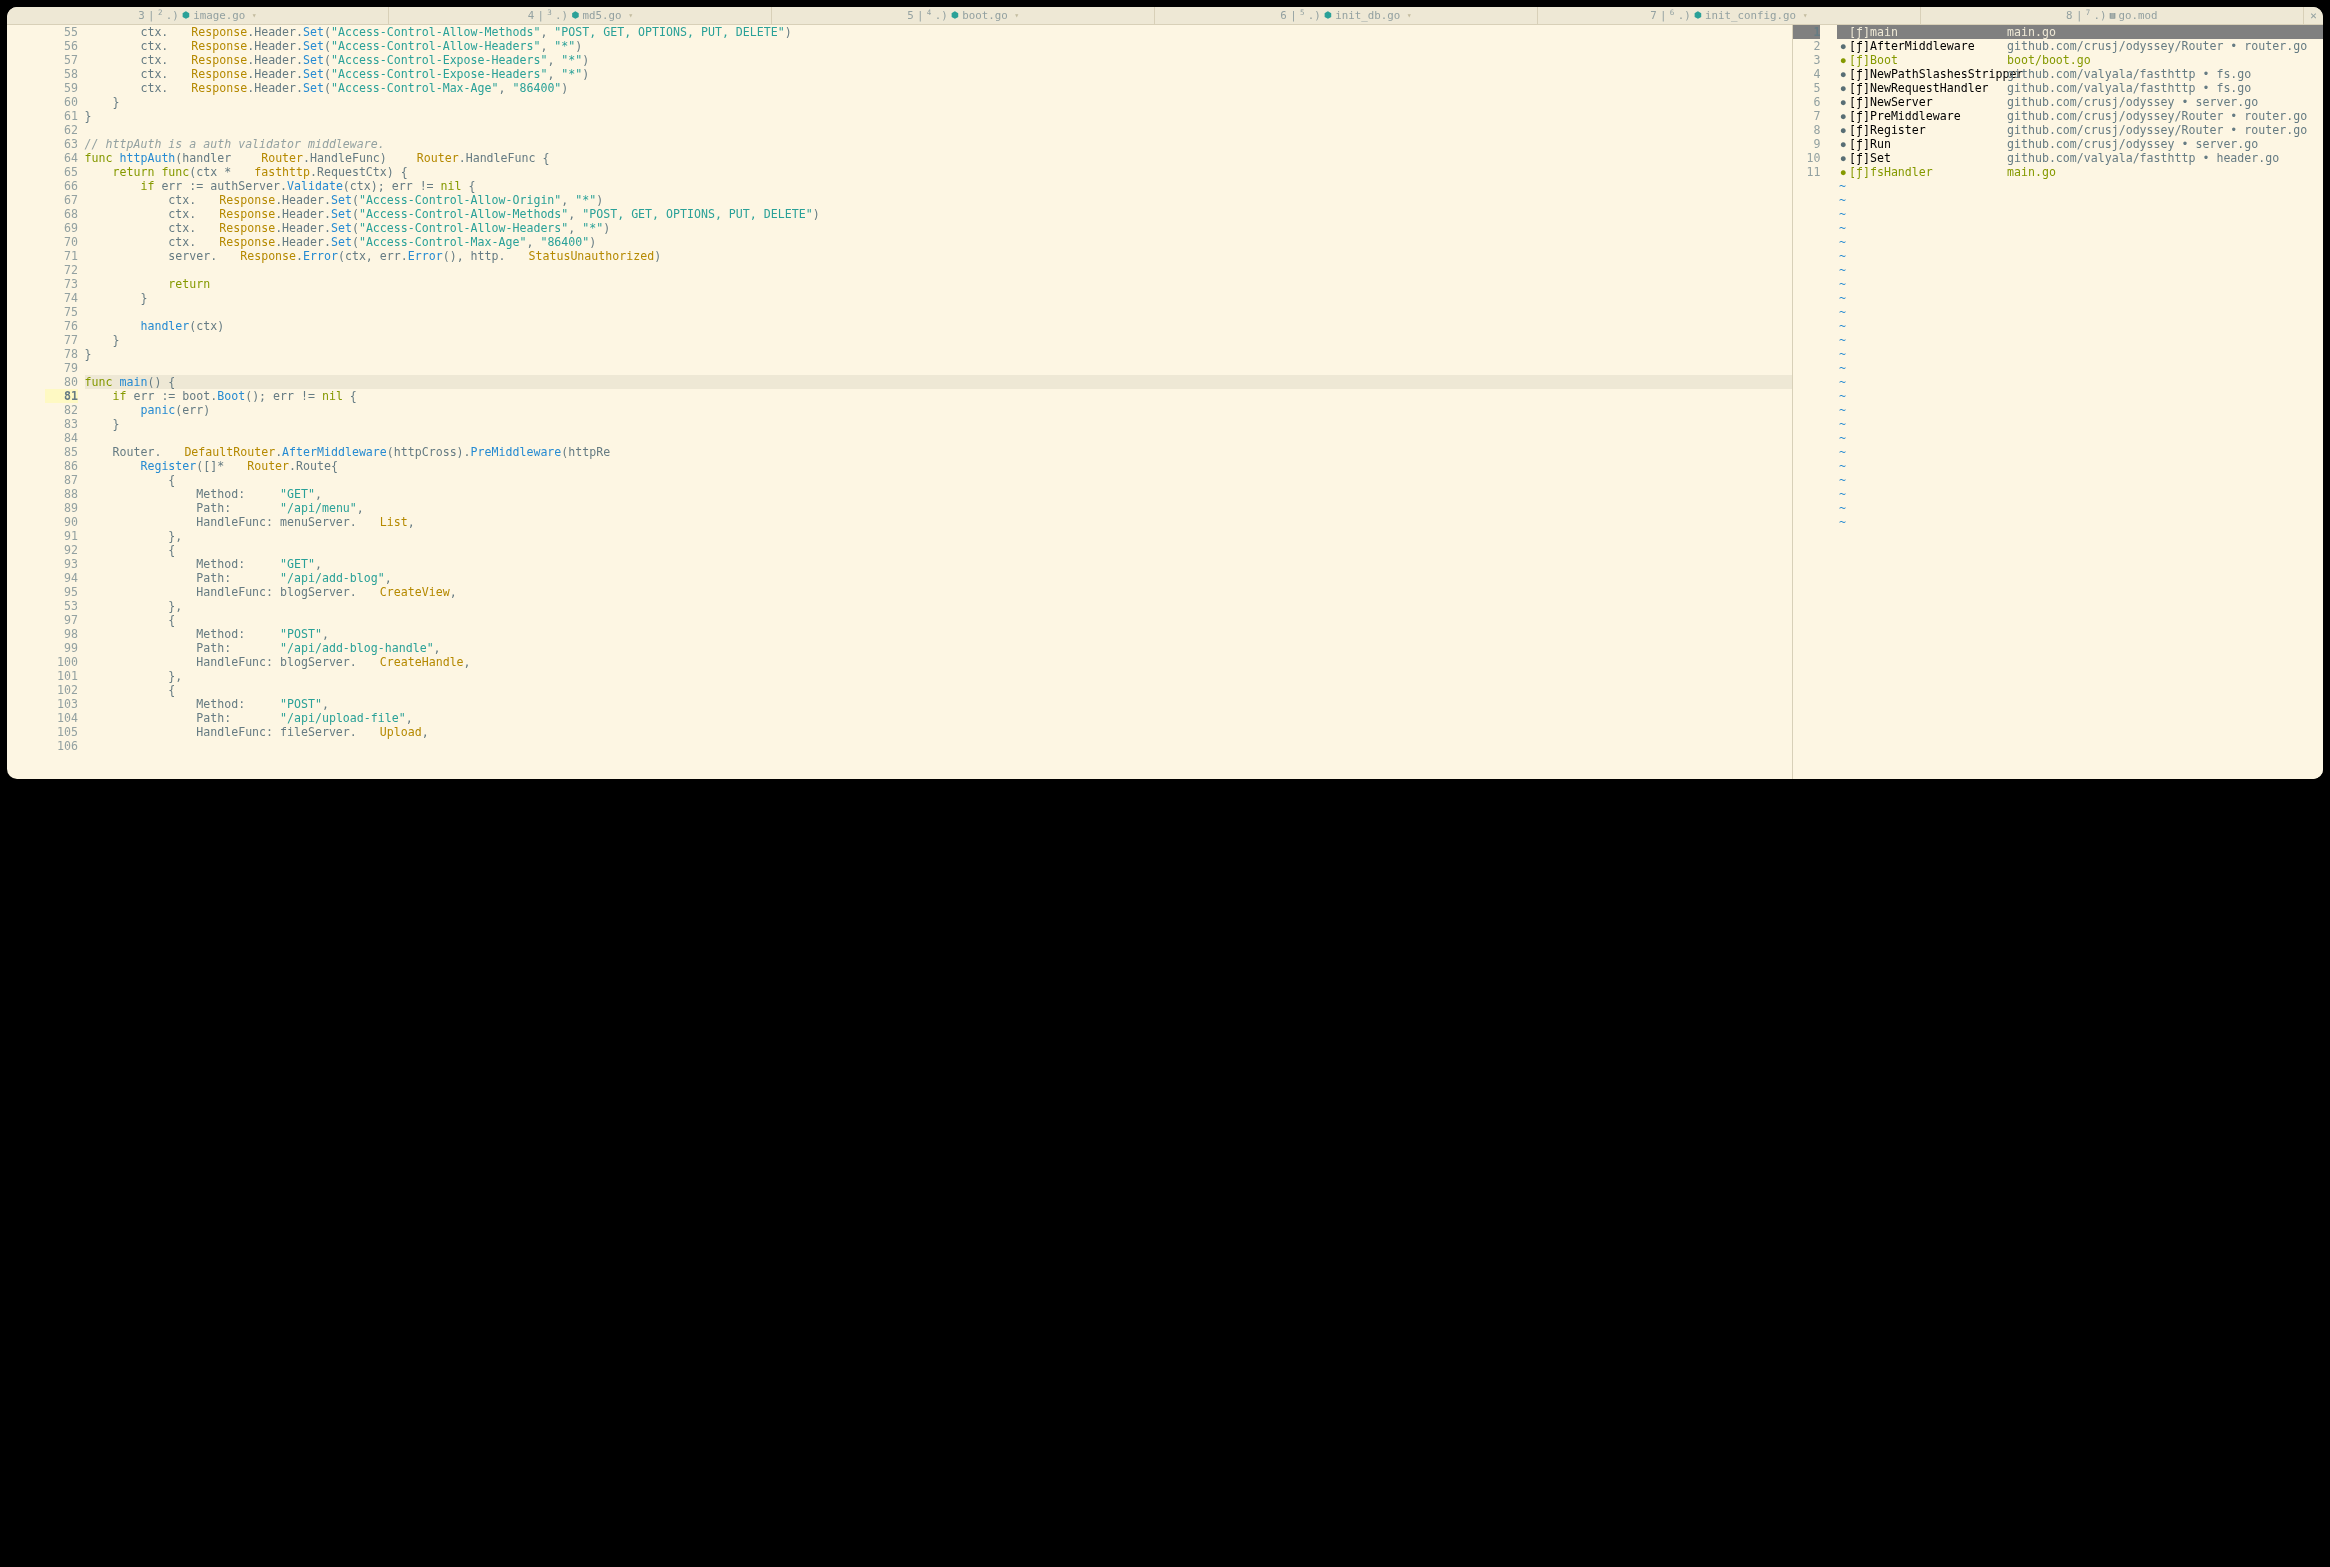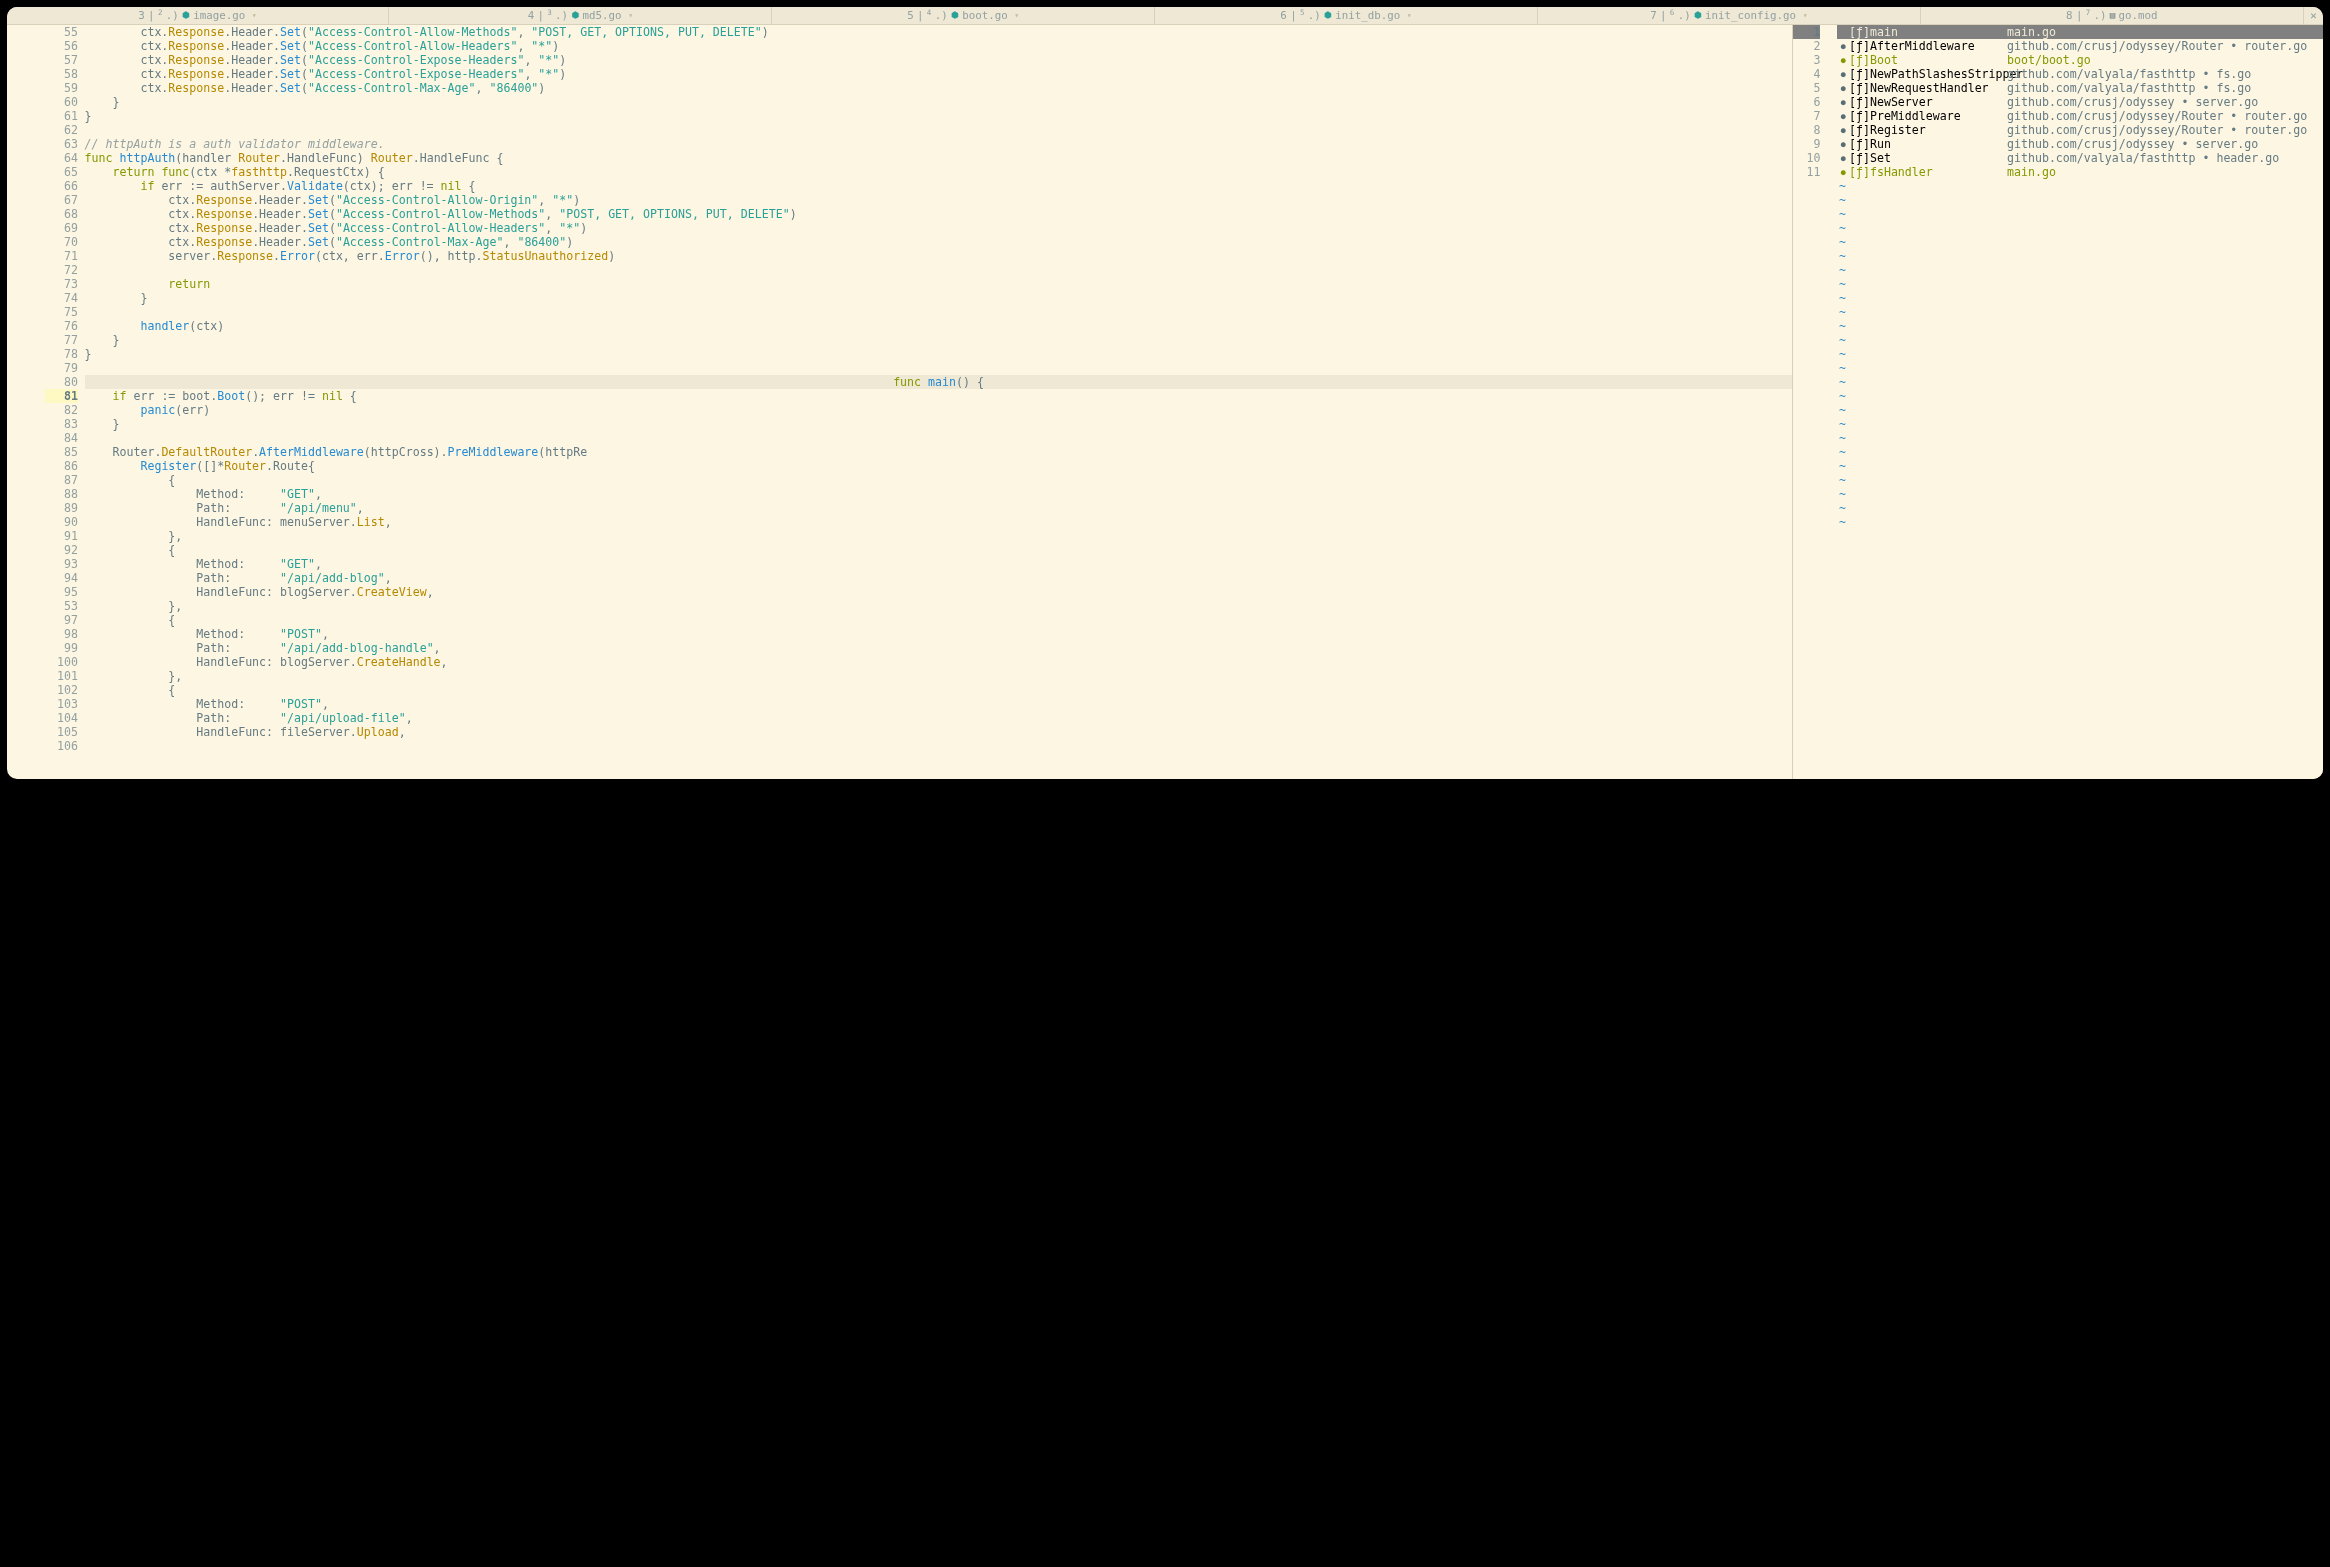--- a/index.html
+++ b/index.html
@@ -61,26 +61,26 @@
   padding-right: 6.6px;
   user-select: none;
 }
 .gutter div { height: 14px; line-height: 14px; }
 .code {
   flex: 1;
   white-space: pre;
   color: #657b83;
 }
 .code div { height: 14px; line-height: 14px; }
-.line.hl { background: #eee8d5; text-align: center; }
+.line.hl { background: #eee8d5; }
 .gutter .hl { background: #fef9c3; color: #657b83; font-weight: bold; }
 
 .kw { color: #859900; }
 .fn { color: #268bd2; }
-.typ { color: #b58900; }
+.typ { color: #b58900; margin-left: 23px; }
 .str { color: #2aa198; }
 .com { color: #93a1a1; font-style: italic; }
 
 .side {
   width: 531px;
   background: #fdf6e3;
   border-left: 0.8px solid #d8d0b8;
   display: flex;
   flex-direction: column;
 }

